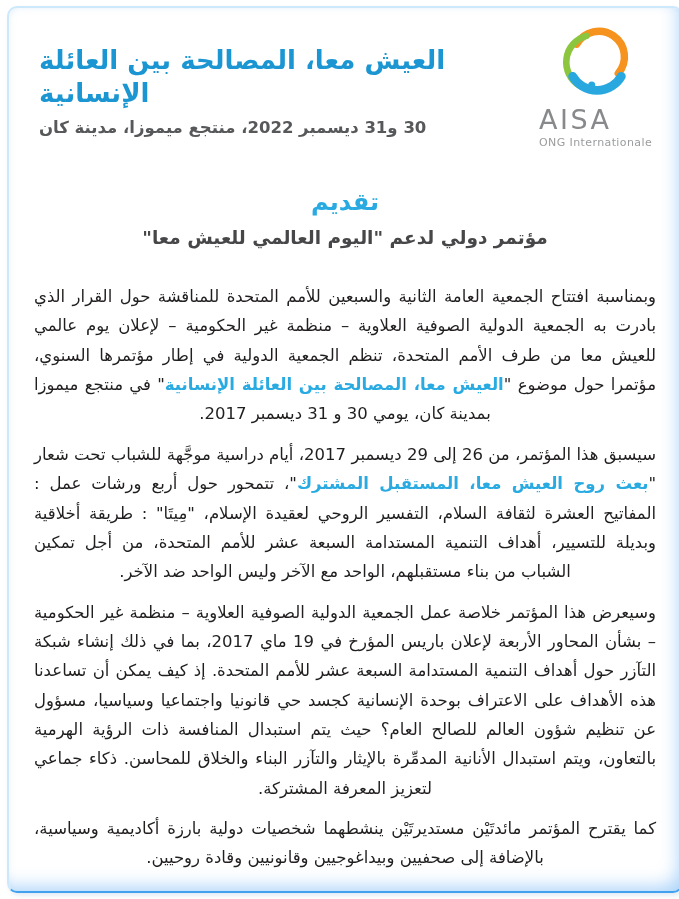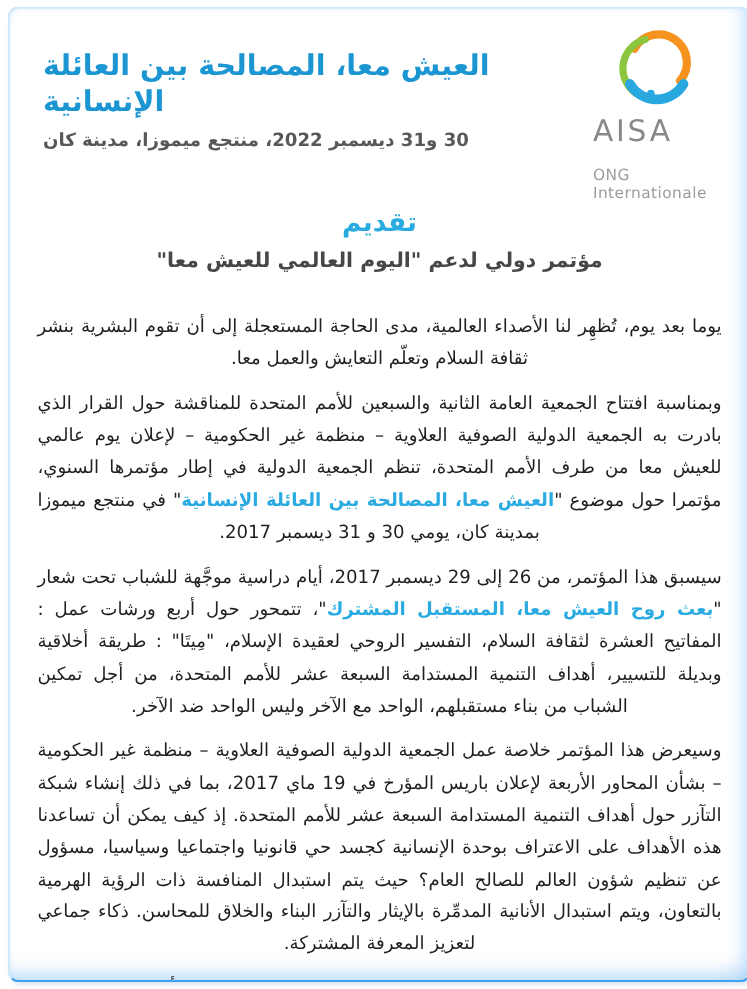--- a/index.html
+++ b/index.html
@@ -28,21 +28,21 @@
   .date-line{
     margin-top:9px;font-size:16.5px;font-weight:bold;color:#56585a;
   }
   .logo{position:absolute;right:26px;top:12px;width:116px;text-align:left;}
   .logo svg{display:block;margin:0 auto;}
   .logo-name{
     font-size:27px;color:#87898b;letter-spacing:2.5px;line-height:1;
     margin-top:-2px;font-weight:500;
   }
   .logo-sub{
-    font-size:14px;color:#9a9c9e;letter-spacing:.4px;margin-top:19px;
+    font-size:11px;color:#9a9c9e;letter-spacing:.4px;margin-top:3px;
   }
   
   .intro{position:absolute;top:180px;left:0;width:100%;text-align:center;direction:rtl;}
   .intro-heading{
     margin:0;font-size:24px;font-weight:bold;color:#29abe2;line-height:1.2;
   }
   .intro-subheading{
     margin:10px 0 0 0;font-size:18.5px;font-weight:bold;color:#474749;
   }
   
@@ -81,21 +81,20 @@
       <div class="logo-sub">ONG Internationale</div>
     </div>
   </header>
 
   <section class="intro">
     <h2 class="intro-heading">تقديم</h2>
     <h3 class="intro-subheading">مؤتمر دولي لدعم "اليوم العالمي للعيش معا"</h3>
   </section>
 
   <section class="body-sec">
-    <p><span>يوما بعد يوم، تُظهِر لنا الأصداء العالمية، مدى الحاجة المستعجلة إلى أن تقوم البشرية بنشر ثقافة السلام وتعلّم التعايش والعمل معا.</span></p>
 
     <p><span>وبمناسبة افتتاح الجمعية العامة الثانية والسبعين للأمم المتحدة للمناقشة حول القرار الذي بادرت به الجمعية الدولية الصوفية العلاوية – منظمة غير الحكومية –  لإعلان يوم عالمي للعيش معا من طرف الأمم المتحدة، تنظم الجمعية الدولية في إطار مؤتمرها السنوي، مؤتمرا حول موضوع "</span><span class="hl">العيش معا، المصالحة بين العائلة الإنسانية</span><span>" في منتجع ميموزا بمدينة كان، يومي 30 و 31 ديسمبر 2017.</span></p>
 
     <p><span>سيسبق هذا المؤتمر، من 26 إلى 29 ديسمبر 2017، أيام دراسية موجَّهة للشباب تحت شعار "</span><span class="hl">بعث روح العيش معا، المستقبل المشترك</span><span>"، تتمحور حول أربع ورشات عمل : المفاتيح العشرة لثقافة السلام، التفسير الروحي لعقيدة الإسلام، "مِيتَا" : طريقة أخلاقية وبديلة للتسيير، أهداف التنمية المستدامة السبعة عشر للأمم المتحدة، من أجل تمكين الشباب من بناء مستقبلهم، الواحد مع الآخر وليس الواحد ضد الآخر.</span></p>
 
     <p><span>وسيعرض هذا المؤتمر خلاصة عمل الجمعية الدولية الصوفية العلاوية – منظمة غير الحكومية – بشأن المحاور الأربعة لإعلان باريس المؤرخ في 19 ماي 2017، بما في ذلك إنشاء شبكة التآزر حول أهداف التنمية المستدامة السبعة عشر للأمم المتحدة. إذ كيف يمكن أن تساعدنا هذه الأهداف على الاعتراف بوحدة الإنسانية كجسد حي قانونيا واجتماعيا وسياسيا، مسؤول عن تنظيم شؤون العالم للصالح العام؟ حيث يتم استبدال المنافسة ذات الرؤية الهرمية بالتعاون، ويتم استبدال الأنانية المدمِّرة بالإيثار والتآزر البناء والخلاق للمحاسن. ذكاء جماعي لتعزيز المعرفة المشتركة.</span></p>
 
     <p><span>كما يقترح المؤتمر مائدتَيْن مستديرتَيْن ينشطهما شخصيات دولية بارزة أكاديمية وسياسية، بالإضافة إلى صحفيين وبيداغوجيين وقانونيين وقادة روحيين.</span></p>
   </section>
 

